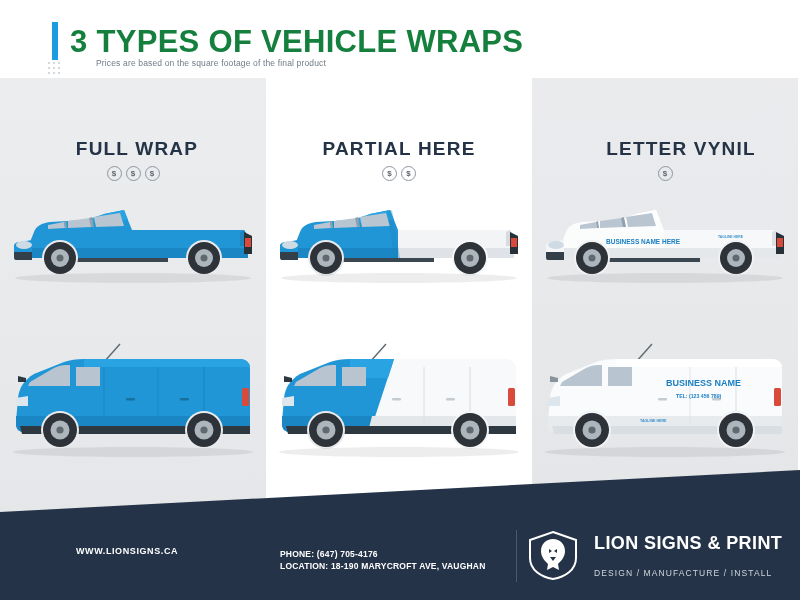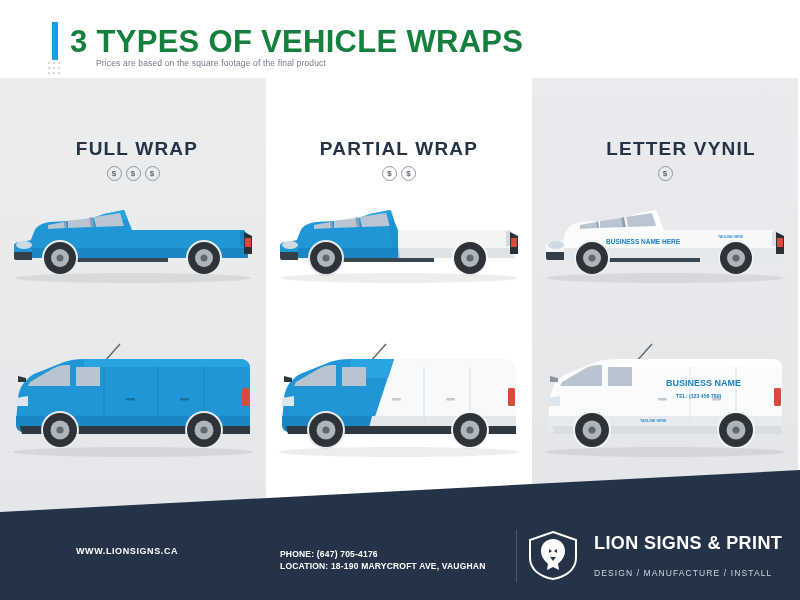--- a/index.html
+++ b/index.html
@@ -204,21 +204,21 @@
     </div>
   </div>
 
   <div class="col-title c1">FULL WRAP</div>
   <div class="price-row c1">
     <div class="coin">$</div>
     <div class="coin">$</div>
     <div class="coin">$</div>
   </div>
 
-  <div class="col-title c2">PARTIAL WRAP</div>
+  <div class="col-title c2">PARTIAL HERE</div>
   <div class="price-row c2">
     <div class="coin">$</div>
     <div class="coin">$</div>
   </div>
 
   <div class="col-title c3">LETTER VYNIL</div>
   <div class="price-row c3">
     <div class="coin">$</div>
   </div>
 

